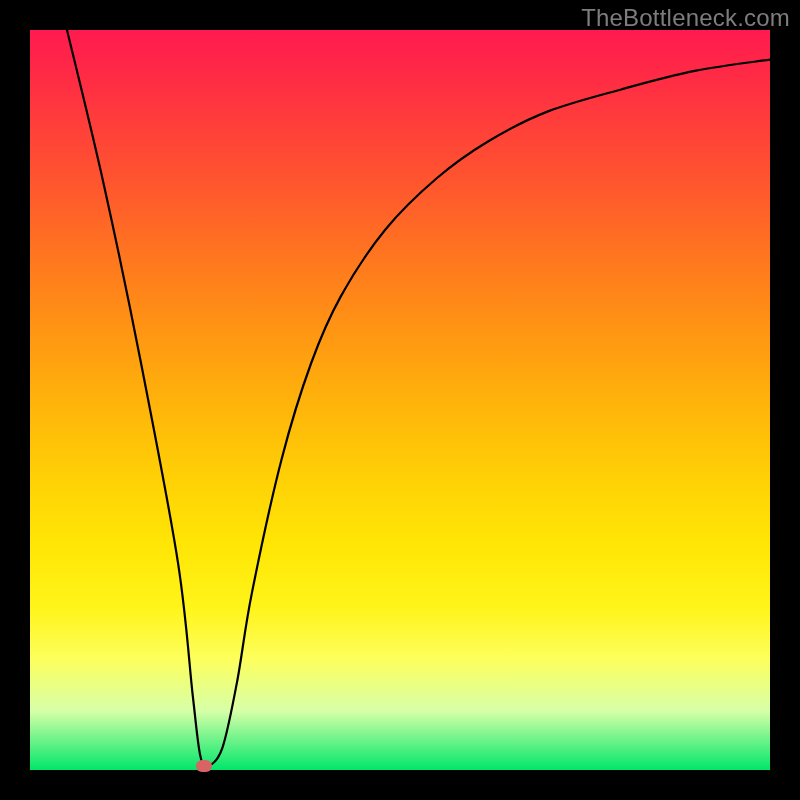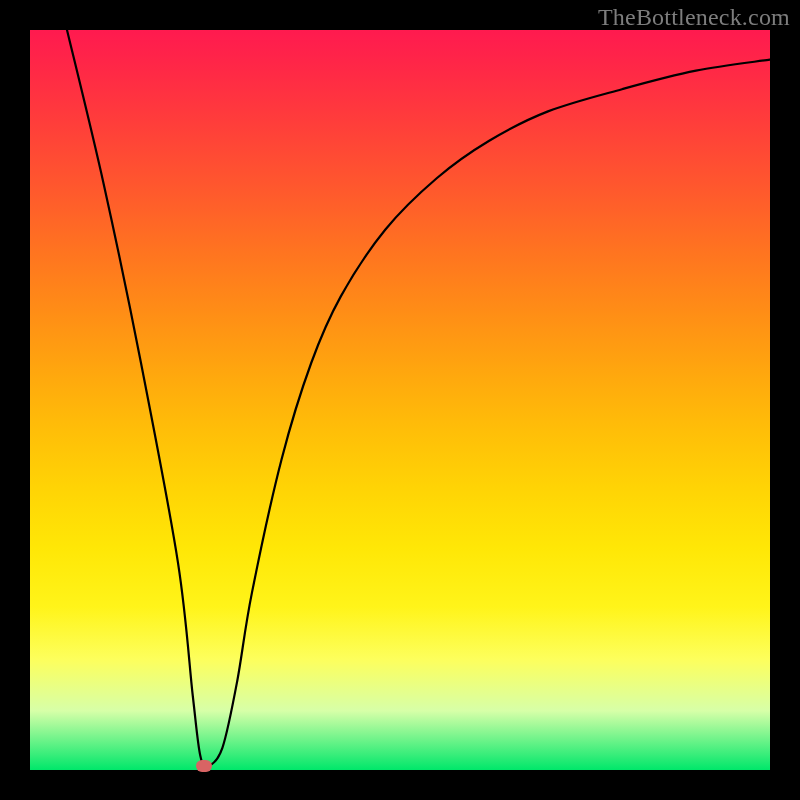--- a/index.html
+++ b/index.html
@@ -51,21 +51,21 @@
     width: 16px;
     height: 12px;
     border-radius: 6px;
     background: #d86464;
     transform: translate(-50%, -50%);
   }
   .watermark {
     position: absolute;
     top: 4px;
     right: 10px;
-    font-family: Liberation Serif, serif;
+    font-family: Liberation Sans, sans-serif;
     font-size: 24px;
     color: #7d7d7d;
     letter-spacing: 0.2px;
     user-select: none;
   }
 </style>
 </head>
 <body>
 
 <div class="frame">

